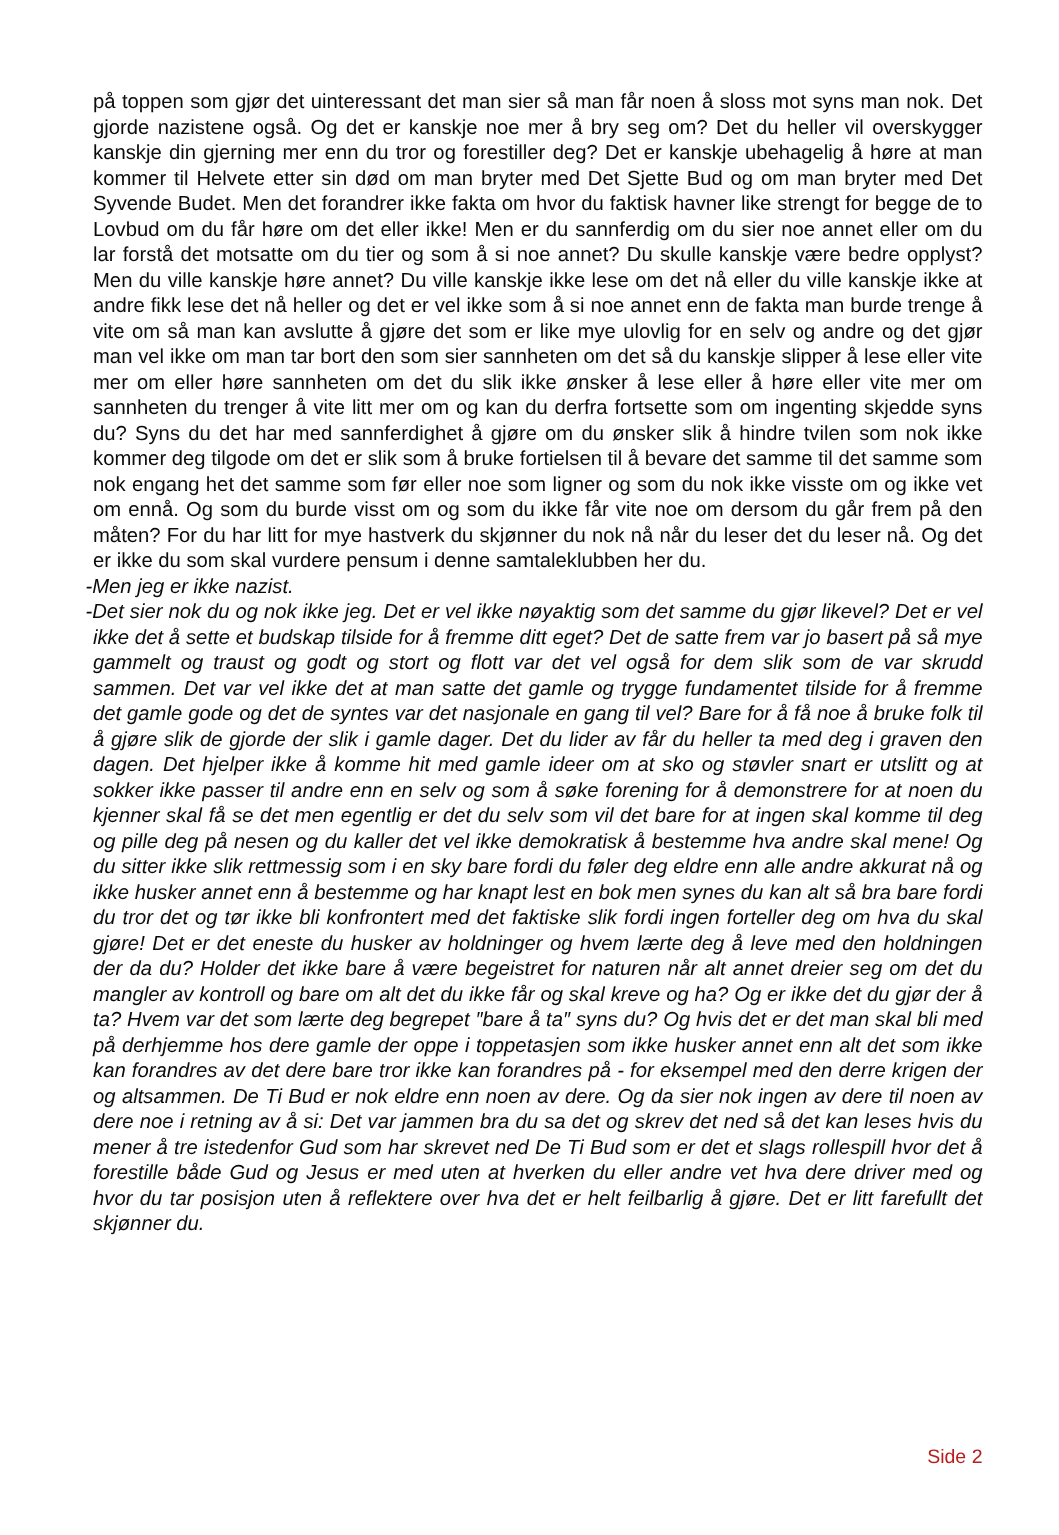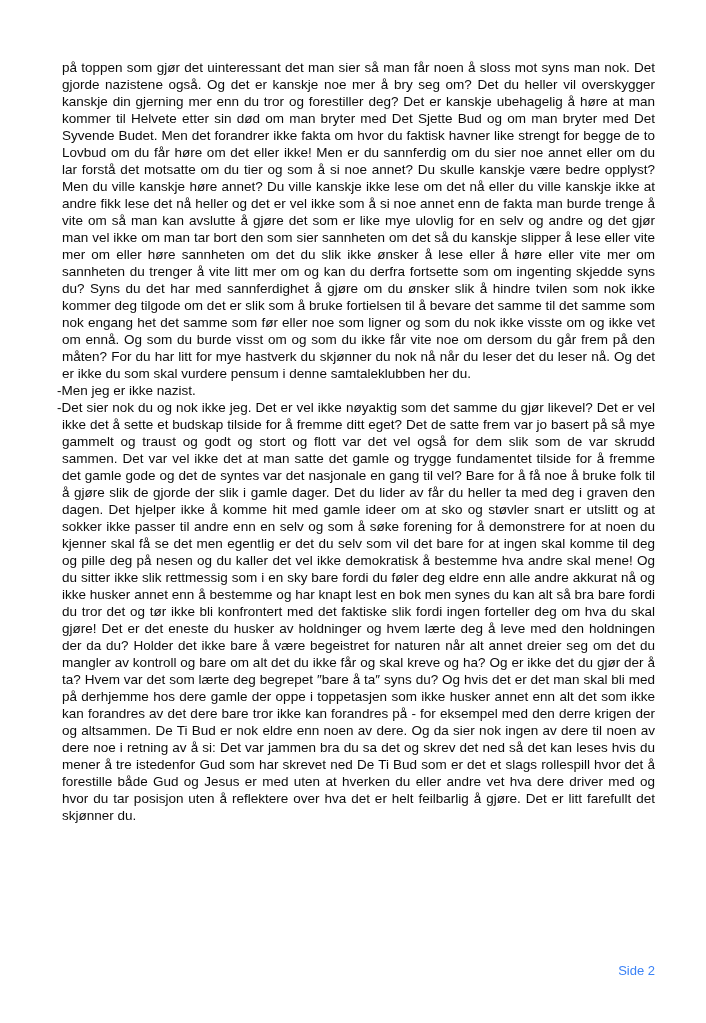--- a/index.html
+++ b/index.html
@@ -25,28 +25,29 @@
     color: #0b0b0b;
     text-align: justify;
     text-align-last: left;
   }
   .text-block p {
     margin: 0;
     padding: 0;
   }
   .text-block p.dialogue {
     text-indent: -5px;
+    font-style: italic;
   }
   .page-footer {
     position: absolute;
     top: 963px;
     right: 51px;
     font-size: 13px;
     line-height: 16px;
-    color: #3b82f6;
+    color: #b91c1c;
   }
 </style>
 </head>
 <body>
 
 <div class="page">
   <div class="text-block">
     <p>på toppen som gjør det uinteressant det man sier så man får noen å sloss mot syns man nok. Det gjorde nazistene også. Og det er kanskje noe mer å bry seg om? Det du heller vil overskygger kanskje din gjerning mer enn du tror og forestiller deg? Det er kanskje ubehagelig å høre at man kommer til Helvete etter sin død om man bryter med Det Sjette Bud og om man bryter med Det Syvende Budet. Men det forandrer ikke fakta om hvor du faktisk havner like strengt for begge de to Lovbud om du får høre om det eller ikke! Men er du sannferdig om du sier noe annet eller om du lar forstå det motsatte om du tier og som å si noe annet? Du skulle kanskje være bedre opplyst? Men du ville kanskje høre annet? Du ville kanskje ikke lese om det nå eller du ville kanskje ikke at andre fikk lese det nå heller og det er vel ikke som å si noe annet enn de fakta man burde trenge å vite om så man kan avslutte å gjøre det som er like mye ulovlig for en selv og andre og det gjør man vel ikke om man tar bort den som sier sannheten om det så du kanskje slipper å lese eller vite mer om eller høre sannheten om det du slik ikke ønsker å lese eller å høre eller vite mer om sannheten du trenger å vite litt mer om og kan du derfra fortsette som om ingenting skjedde syns du? Syns du det har med sannferdighet å gjøre om du ønsker slik å hindre tvilen som nok ikke kommer deg tilgode om det er slik som å bruke fortielsen til å bevare det samme til det samme som nok engang het det samme som før eller noe som ligner og som du nok ikke visste om og ikke vet om ennå. Og som du burde visst om og som du ikke får vite noe om dersom du går frem på den måten? For du har litt for mye hastverk du skjønner du nok nå når du leser det du leser nå. Og det er ikke du som skal vurdere pensum i denne samtaleklubben her du.</p>
     <p class="dialogue">-Men jeg er ikke nazist.</p>
     <p class="dialogue">-Det sier nok du og nok ikke jeg. Det er vel ikke nøyaktig som det samme du gjør likevel? Det er vel ikke det å sette et budskap tilside for å fremme ditt eget? Det de satte frem var jo basert på så mye gammelt og traust og godt og stort og flott var det vel også for dem slik som de var skrudd sammen. Det var vel ikke det at man satte det gamle og trygge fundamentet tilside for å fremme det gamle gode og det de syntes var det nasjonale en gang til vel? Bare for å få noe å bruke folk til å gjøre slik de gjorde der slik i gamle dager. Det du lider av får du heller ta med deg i graven den dagen. Det hjelper ikke å komme hit med gamle ideer om at sko og støvler snart er utslitt og at sokker ikke passer til andre enn en selv og som å søke forening for å demonstrere for at noen du kjenner skal få se det men egentlig er det du selv som vil det bare for at ingen skal komme til deg og pille deg på nesen og du kaller det vel ikke demokratisk å bestemme hva andre skal mene! Og du sitter ikke slik rettmessig som i en sky bare fordi du føler deg eldre enn alle andre akkurat nå og ikke husker annet enn å bestemme og har knapt lest en bok men synes du kan alt så bra bare fordi du tror det og tør ikke bli konfrontert med det faktiske slik fordi ingen forteller deg om hva du skal gjøre! Det er det eneste du husker av holdninger og hvem lærte deg å leve med den holdningen der da du? Holder det ikke bare å være begeistret for naturen når alt annet dreier seg om det du mangler av kontroll og bare om alt det du ikke får og skal kreve og ha? Og er ikke det du gjør der å ta? Hvem var det som lærte deg begrepet ″bare å ta″ syns du? Og hvis det er det man skal bli med på derhjemme hos dere gamle der oppe i toppetasjen som ikke husker annet enn alt det som ikke kan forandres av det dere bare tror ikke kan forandres på - for eksempel med den derre krigen der og altsammen. De Ti Bud er nok eldre enn noen av dere. Og da sier nok ingen av dere til noen av dere noe i retning av å si: Det var jammen bra du sa det og skrev det ned så det kan leses hvis du mener å tre istedenfor Gud som har skrevet ned De Ti Bud som er det et slags rollespill hvor det å forestille både Gud og Jesus er med uten at hverken du eller andre vet hva dere driver med og hvor du tar posisjon uten å reflektere over hva det er helt feilbarlig å gjøre. Det er litt farefullt det skjønner du.</p>

